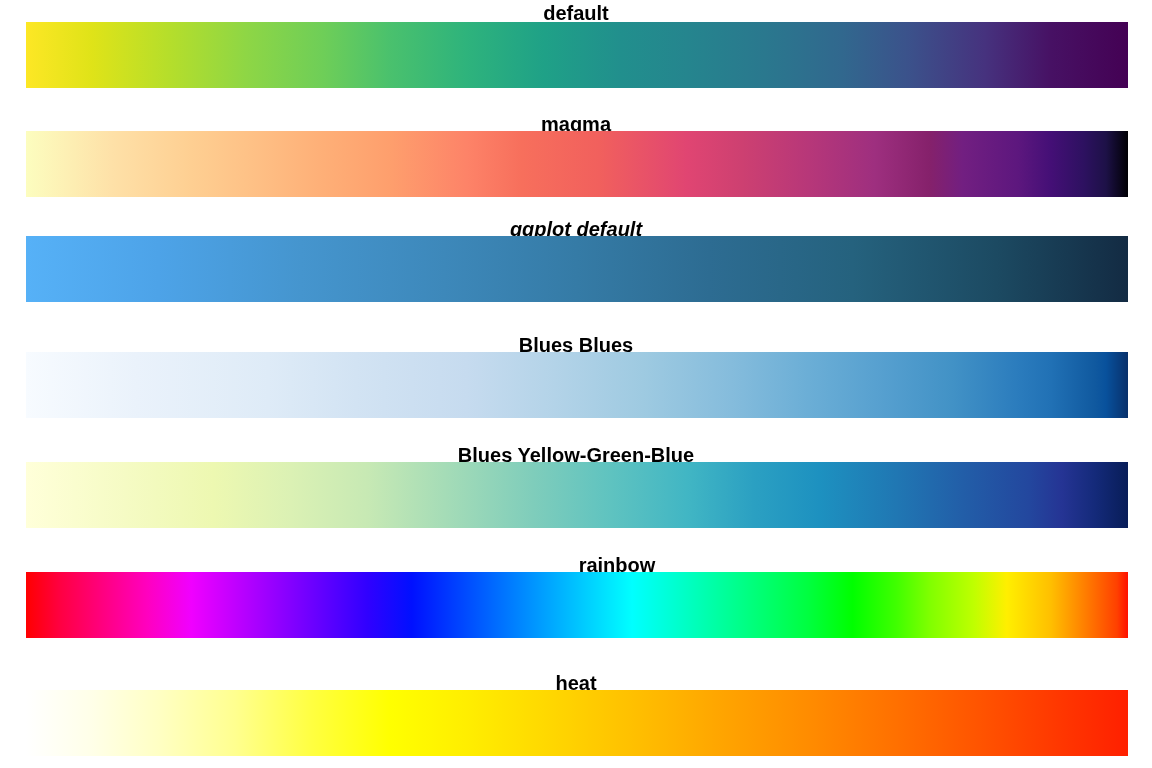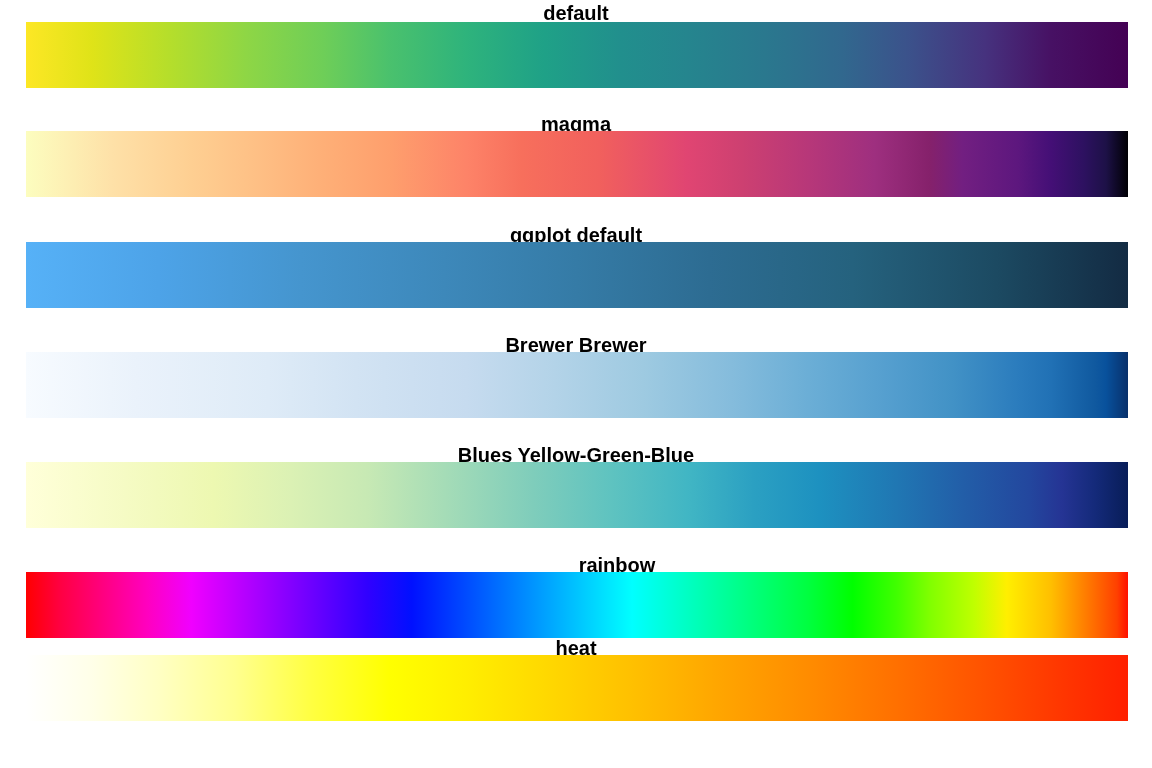--- a/index.html
+++ b/index.html
@@ -57,48 +57,48 @@
     </div>
   </div>
 
   <div class="palette-block" style="top: 113px;">
     <div class="palette-title">magma</div>
     <div class="palette-bar" style="top: 18px; height: 66px;">
       <div class="bar-gradient" style="background: linear-gradient(to right, rgb(252, 253, 191) 0%, rgb(254, 224, 167) 8%, rgb(254, 207, 146) 15%, rgb(254, 194, 135) 20%, rgb(254, 175, 119) 27%, rgb(254, 159, 109) 33%, rgb(253, 131, 104) 40%, rgb(247, 111, 92) 45%, rgb(241, 96, 93) 52%, rgb(224, 69, 114) 60%, rgb(205, 64, 113) 65%, rgb(183, 55, 121) 71%, rgb(158, 47, 127) 77%, rgb(133, 33, 107) 82%, rgb(114, 31, 129) 85%, rgb(93, 23, 126) 90%, rgb(68, 15, 118) 93%, rgb(45, 17, 96) 96%, rgb(29, 17, 71) 98%, rgb(0, 0, 4) 100%);"></div>
     </div>
   </div>
 
-  <div class="palette-block" style="top: 224px;">
+  <div class="palette-block" style="top: 218px; font-style: italic;">
     <div class="palette-title">ggplot default</div>
     <div class="palette-bar" style="top: 18px; height: 66px;">
       <div class="bar-gradient" style="background: linear-gradient(to right, rgb(86, 177, 247) 0%, rgb(77, 163, 232) 12%, rgb(69, 149, 206) 25%, rgb(61, 136, 186) 38%, rgb(53, 123, 166) 50%, rgb(45, 108, 146) 62%, rgb(37, 98, 126) 75%, rgb(28, 74, 98) 88%, rgb(19, 43, 67) 100%);"></div>
     </div>
   </div>
 
   <div class="palette-block" style="top: 334px;">
-    <div class="palette-title">Brewer Brewer</div>
+    <div class="palette-title">Blues Blues</div>
     <div class="palette-bar" style="top: 18px; height: 66px;">
       <div class="bar-gradient" style="background: linear-gradient(to right, rgb(247, 251, 255) 0%, rgb(234, 242, 251) 10%, rgb(222, 235, 247) 22%, rgb(210, 227, 243) 30%, rgb(198, 219, 239) 40%, rgb(179, 211, 232) 48%, rgb(158, 202, 225) 56%, rgb(133, 188, 220) 64%, rgb(107, 174, 214) 71%, rgb(85, 159, 207) 78%, rgb(66, 146, 198) 84%, rgb(43, 124, 189) 90%, rgb(33, 113, 181) 93%, rgb(16, 89, 159) 97%, rgb(8, 81, 156) 98%, rgb(8, 48, 107) 100%);"></div>
     </div>
   </div>
 
   <div class="palette-block" style="top: 444px;">
     <div class="palette-title">Blues Yellow-Green-Blue</div>
     <div class="palette-bar" style="top: 18px; height: 66px;">
       <div class="bar-gradient" style="background: linear-gradient(to right, rgb(255, 255, 217) 0%, rgb(245, 251, 196) 9%, rgb(237, 248, 177) 17%, rgb(219, 241, 180) 24%, rgb(199, 233, 180) 31%, rgb(165, 220, 183) 38%, rgb(127, 205, 187) 46%, rgb(95, 195, 192) 53%, rgb(65, 182, 196) 60%, rgb(43, 160, 194) 66%, rgb(29, 145, 192) 72%, rgb(32, 119, 179) 79%, rgb(34, 94, 168) 85%, rgb(35, 71, 158) 91%, rgb(37, 52, 148) 94%, rgb(20, 42, 122) 97%, rgb(8, 29, 88) 100%);"></div>
     </div>
   </div>
 
   <div class="palette-block" style="top: 554px; padding-left: 41px;">
     <div class="palette-title">rainbow</div>
     <div class="palette-bar" style="top: 18px; height: 66px;">
       <div class="bar-gradient" style="background: linear-gradient(to right, rgb(255, 0, 0) 0%, rgb(255, 0, 64) 3%, rgb(255, 0, 128) 7%, rgb(255, 0, 191) 11%, rgb(240, 0, 255) 15%, rgb(192, 0, 255) 19%, rgb(144, 0, 255) 23%, rgb(96, 0, 255) 27%, rgb(48, 0, 255) 31%, rgb(0, 16, 255) 35%, rgb(0, 64, 255) 39%, rgb(0, 112, 255) 43%, rgb(0, 160, 255) 47%, rgb(0, 208, 255) 51%, rgb(0, 255, 255) 55%, rgb(0, 255, 207) 59%, rgb(0, 255, 159) 63%, rgb(0, 255, 111) 67%, rgb(0, 255, 63) 71%, rgb(0, 255, 0) 75%, rgb(64, 255, 0) 79%, rgb(128, 255, 0) 82%, rgb(191, 255, 0) 86%, rgb(255, 239, 0) 89%, rgb(255, 191, 0) 93%, rgb(255, 128, 0) 96%, rgb(255, 64, 0) 99%, rgb(255, 16, 0) 100%);"></div>
     </div>
   </div>
 
-  <div class="palette-block" style="top: 637px;">
+  <div class="palette-block" style="top: 672px;">
     <div class="palette-title">heat</div>
     <div class="palette-bar" style="top: 18px; height: 66px;">
       <div class="bar-gradient" style="background: linear-gradient(to right, rgb(255, 255, 255) 0%, rgb(255, 255, 232) 6%, rgb(255, 255, 196) 12%, rgb(255, 255, 143) 19%, rgb(255, 255, 64) 26%, rgb(255, 255, 0) 33%, rgb(255, 238, 0) 40%, rgb(255, 217, 0) 47%, rgb(255, 192, 0) 55%, rgb(255, 165, 0) 63%, rgb(255, 140, 0) 71%, rgb(255, 112, 0) 79%, rgb(255, 82, 0) 87%, rgb(255, 54, 0) 94%, rgb(255, 32, 0) 100%);"></div>
     </div>
   </div>
 
 </div>
 
 </body></html>

